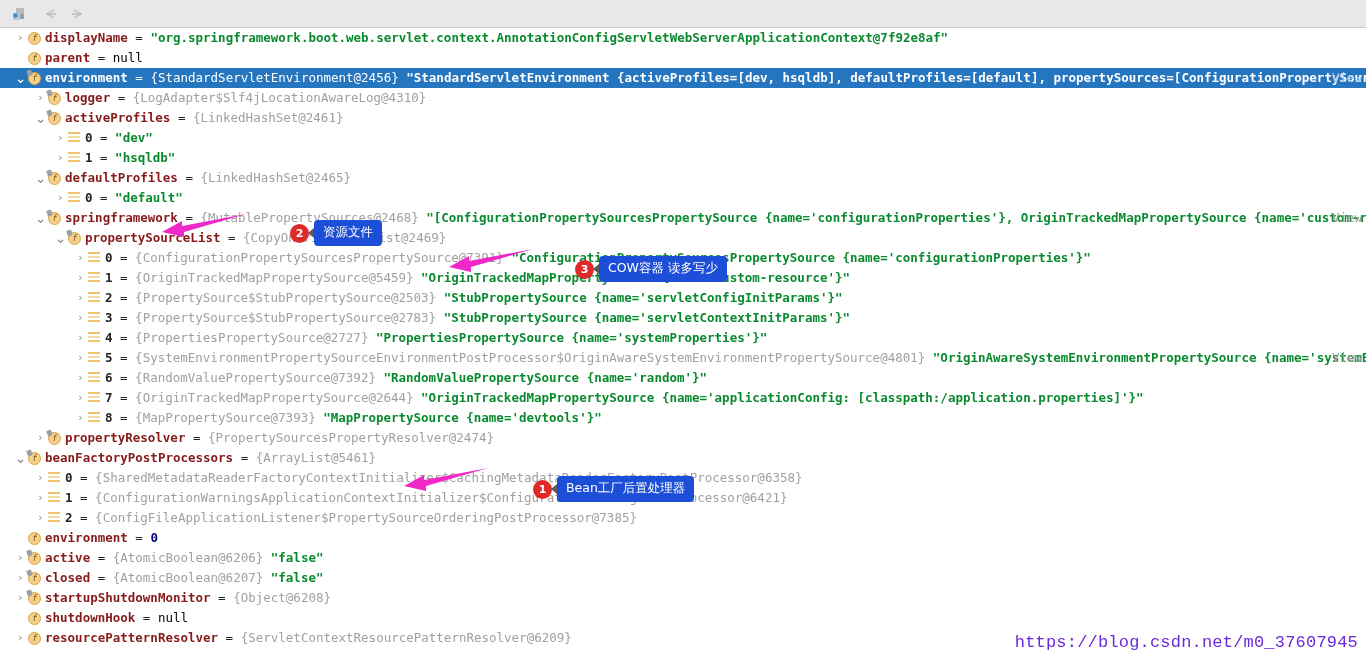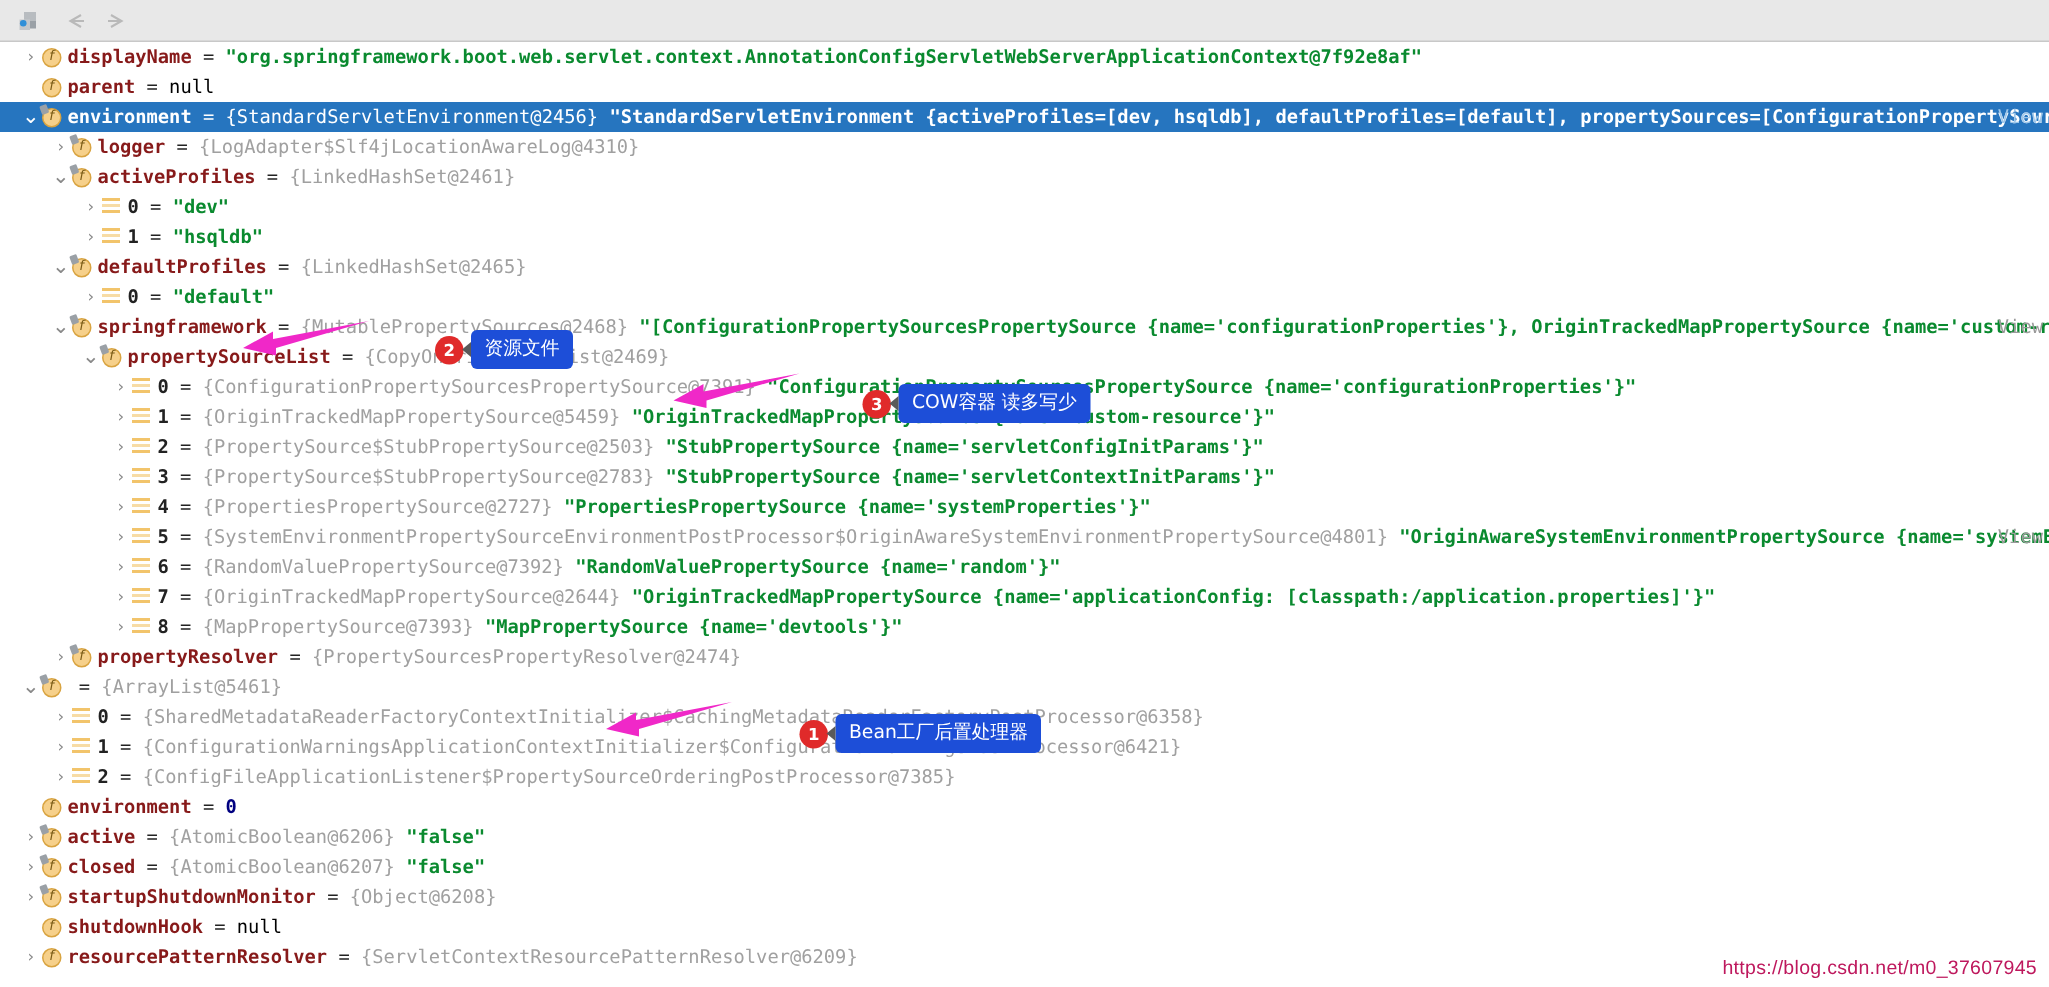--- a/index.html
+++ b/index.html
@@ -188,23 +188,23 @@
     border-top: 5px solid transparent;
     border-bottom: 5px solid transparent;
     border-right: 6px solid #5a5a5a;
   }
   .arrow-pink { position: absolute; pointer-events: none; }
 
   .watermark {
     position: absolute;
     right: 8px;
     bottom: 6px;
-    color: #be185d;
-    font-family: Liberation Sans, sans-serif;
-    font-size: 13px;
+    color: #6d28d9;
+    font-family: Liberation Mono, monospace;
+    font-size: 17px;
     letter-spacing: .2px;
     user-select: none;
   }
 </style>
 </head>
 <body>
 
 <div class="toolbar">
   <div class="tb-btn">
     <svg width="16" height="16" viewBox="0 0 16 16" aria-hidden="true">
@@ -456,20 +456,21 @@
       <span class="txt name">propertyResolver</span>
       <span class="txt eq">&nbsp;=&nbsp;</span>
       <span class="txt obj">{PropertySourcesPropertyResolver@2474}</span>
     </div>
     <div class="row">
       <span class="indent" style="width: 14px;"></span>
       <span class="arrow" style="font-size: 14px; line-height: 12px;">⌄</span>
       <span class="icon-wrap">
         <span class="ic-field final">f</span>
       </span>
+      <span class="txt name">beanFactoryPostProcessors</span>
       <span class="txt eq">&nbsp;=&nbsp;</span>
       <span class="txt obj">{ArrayList@5461}</span>
       <span class="txt sizelbl">&nbsp;&nbsp;size = 3</span>
     </div>
     <div class="row">
       <span class="indent" style="width: 34px;"></span>
       <span class="arrow">›</span>
       <span class="icon-wrap">
         <span class="ic-elem"></span>
       </span>

